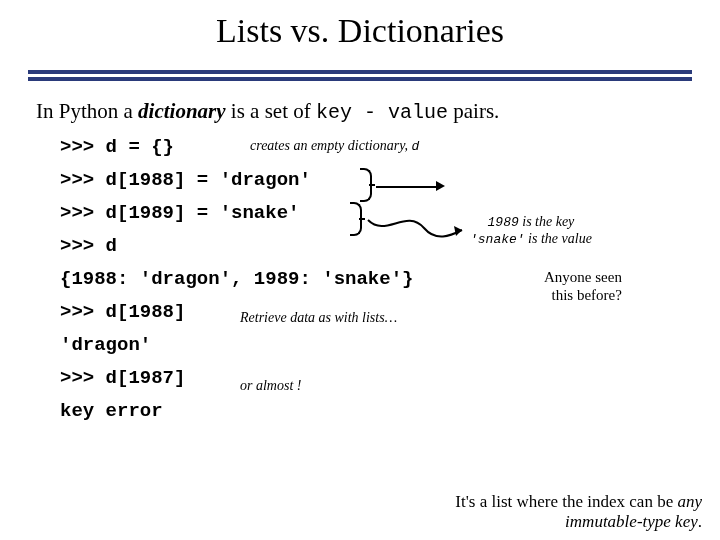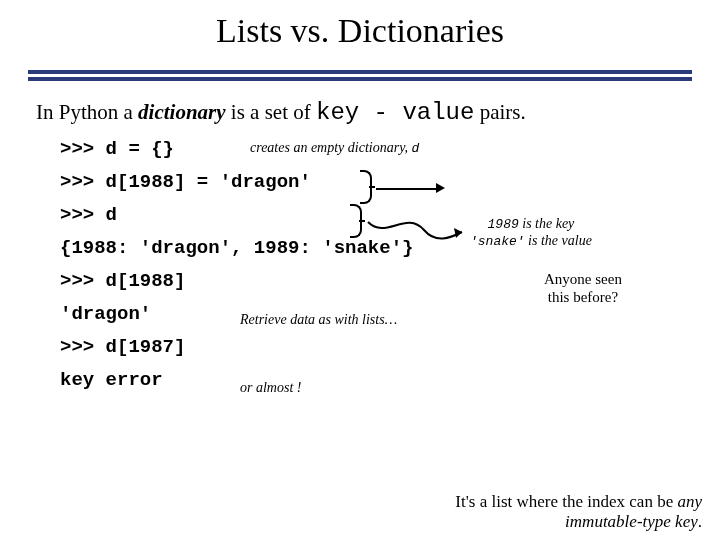--- a/index.html
+++ b/index.html
@@ -21,21 +21,21 @@
     position:relative;
   }
   .rule .bar1{height:4px;background:#2a3a7a}
   .rule .gap{height:3px}
   .rule .bar2{height:4px;background:#2a3a7a}
   .intro{
     margin:18px 0 8px 36px;
     font-size:21px;
   }
   .intro em{font-style:italic; font-weight:bold}
-  .intro .mono{font-family:"Courier New",monospace;font-size:24px}
+  .intro .mono{font-family:"Courier New",monospace;font-size:20px}
   .code-area{
     position:relative;
     margin-left:60px;
   }
   .cl{
     font-family:"Courier New",monospace;
     font-weight:bold;
     font-size:19px;
     line-height:1.0;
     margin:14px 0;
@@ -48,21 +48,21 @@
     line-height:1.2;
     text-align:center;
     color:#000;
     font-style:italic;
   }
   .ann .mono-s{font-family:"Courier New",monospace;font-size:13px}
   .seen{
     position:absolute;
     font-family:"Comic Sans MS","Chalkboard SE",cursive;
     font-size:15px;
-    text-align:center;
+    text-align:right;
     line-height:1.2;
   }
   .footer{
     position:absolute;
     right:18px;bottom:8px;
     font-family:"Times New Roman",serif;
     font-size:17px;
     text-align:right;
     width:330px;
   }
@@ -107,20 +107,21 @@
     <div class="bar2"></div>
 </div>
 
 <div class="intro">
   <span>In Python a </span><em>dictionary</em><span> is a set of </span><span class="mono">key - value</span><span> pairs.</span>
 </div>
 
 <div class="code-area">
   <div class="cl">&gt;&gt;&gt; d = {}</div>
   <div class="cl">&gt;&gt;&gt; d[1988] = 'dragon'</div>
+  <div class="cl">&gt;&gt;&gt; d[1989] = 'snake'</div>
   <div class="cl">&gt;&gt;&gt; d</div>
   <div class="cl">{1988: 'dragon', 1989: 'snake'}</div>
   <div class="cl">&gt;&gt;&gt; d[1988]</div>
   <div class="cl">'dragon'</div>
   <div class="cl">&gt;&gt;&gt; d[1987]</div>
   <div class="cl">key error</div>
 
   <div class="ann" style="left:190px;top:0px;text-align:left">
     <span>creates an empty dictionary, </span><span class="mono-s">d</span>
   </div>

